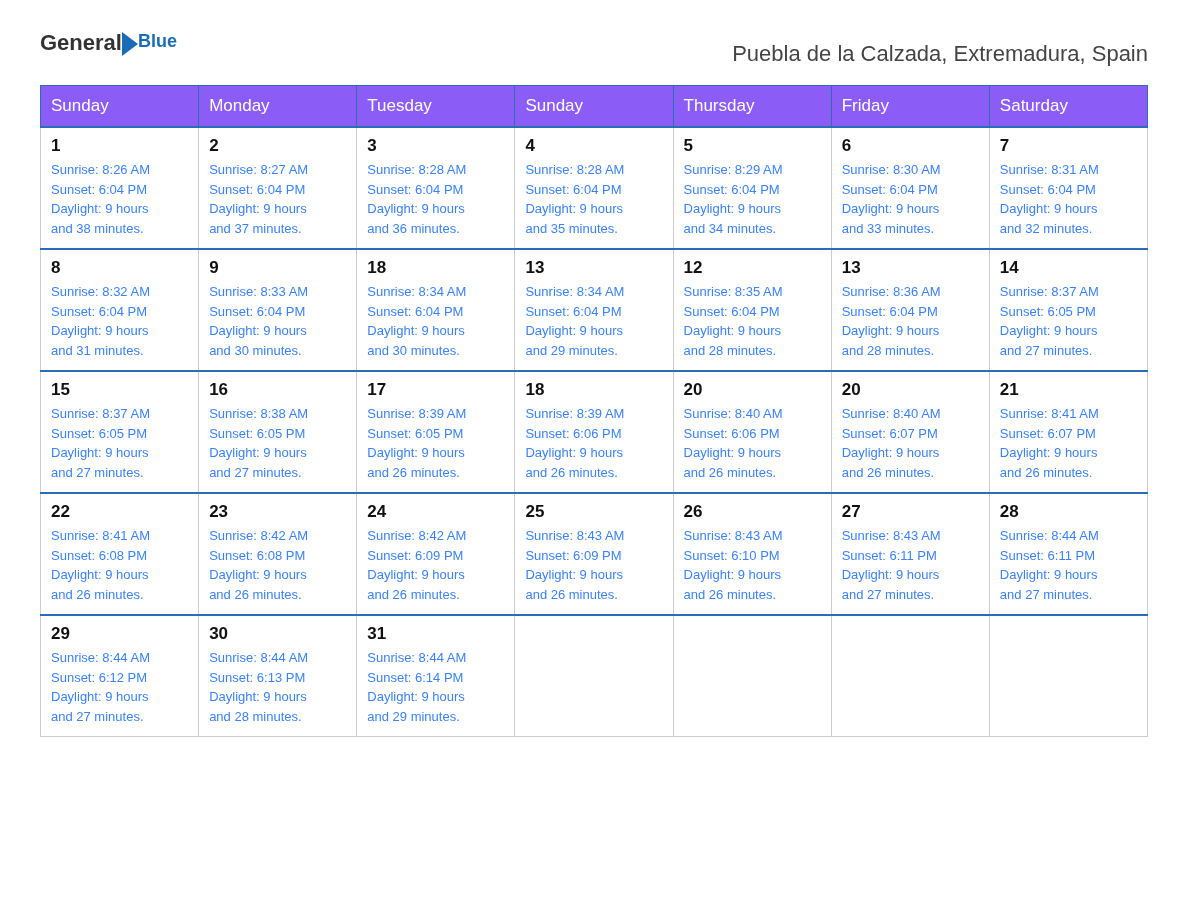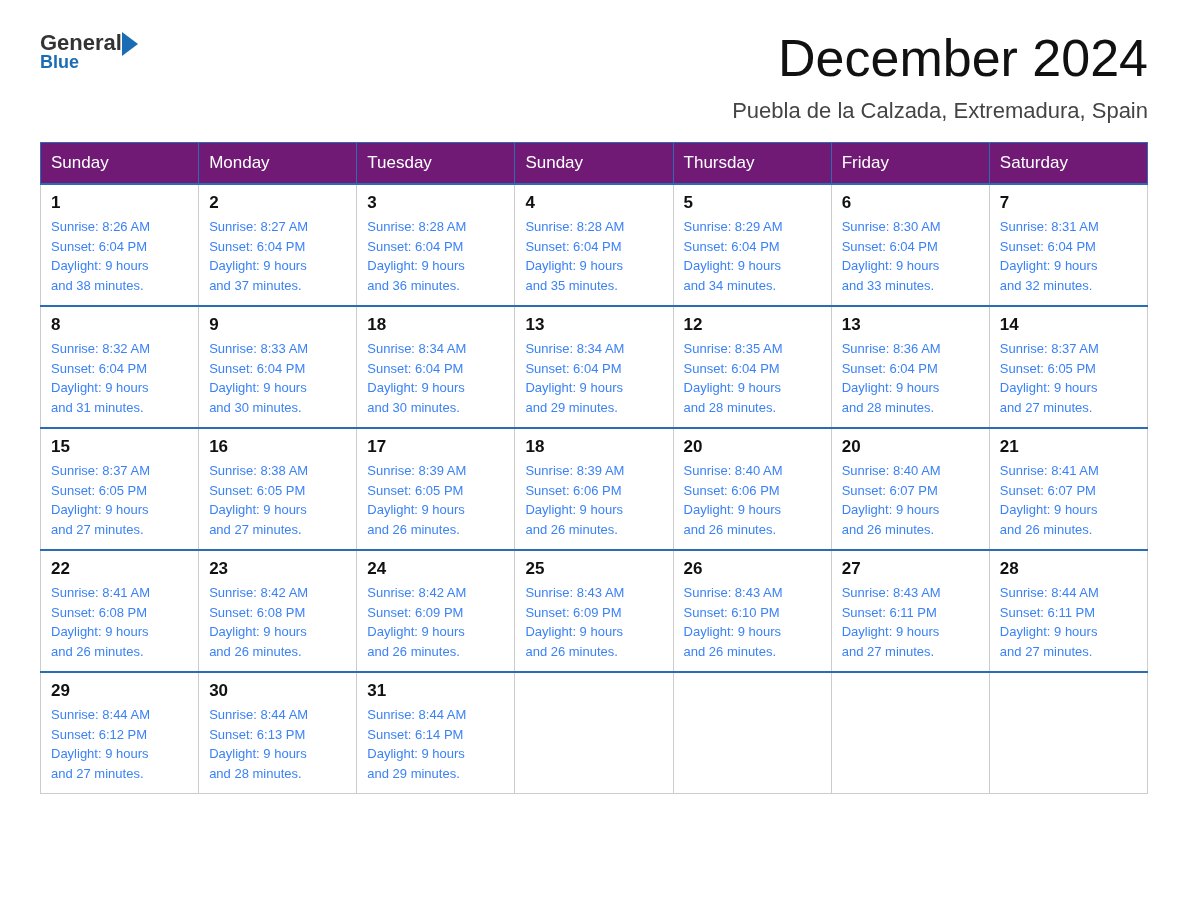--- a/index.html
+++ b/index.html
@@ -38,21 +38,21 @@
       width: 0;
       height: 0;
       border-top: 12px solid transparent;
       border-bottom: 12px solid transparent;
       border-left: 16px solid #1a6db5;
       display: inline-block;
       margin-bottom: -2px;
     }
     .logo-block {
       display: flex;
-      flex-direction: column;
+      flex-direction: row;
     }
     .logo-line1 {
       display: flex;
       align-items: center;
     }
     .logo-line2 {
       display: flex;
       align-items: center;
       margin-top: -4px;
     }
@@ -69,21 +69,21 @@
       font-size: 22px;
       color: #444;
       margin-top: 11px;
     }
     .calendar-table {
       width: 100%;
       border-collapse: collapse;
       table-layout: fixed;
     }
     .calendar-table thead tr th {
-      background-color: #701a75;
+      background-color: #8b5cf6;
       color: #fff;
       padding: 10px 10px;
       font-size: 17px;
       font-weight: normal;
       text-align: left;
       border: 1px solid #2a6db5;
     }
     .calendar-table tbody tr td {
       vertical-align: top;
       padding: 8px 10px 10px 10px;
@@ -123,21 +123,20 @@
       <div class="logo-line1">
         <span class="logo-text-general">General</span>
         <span class="logo-arrow"></span>
       </div>
       <div class="logo-line2">
         <span class="logo-text-blue">Blue</span>
       </div>
     </div>
   </div>
   <div class="title-block">
-    <div class="title-month">December 2024</div>
     <div class="title-location">Puebla de la Calzada, Extremadura, Spain</div>
   </div>
 </div>
 
 <table class="calendar-table">
   <thead>
     <tr>
     <th>Sunday</th>
         <th>Monday</th>
         <th>Tuesday</th>

